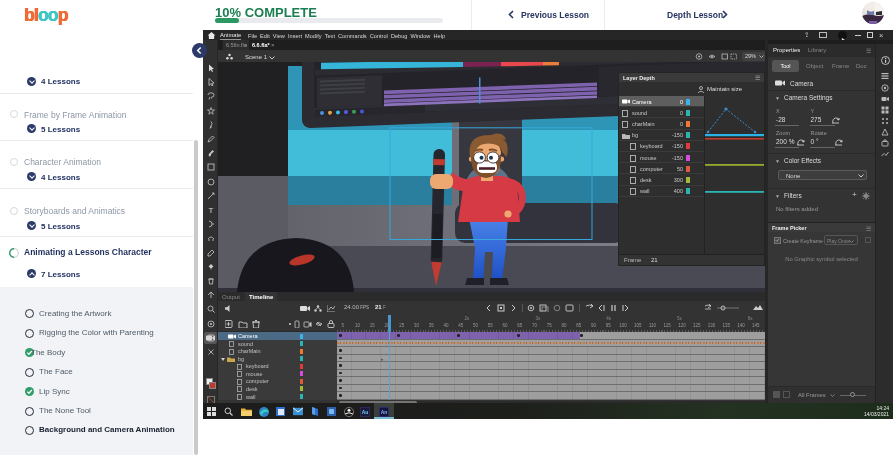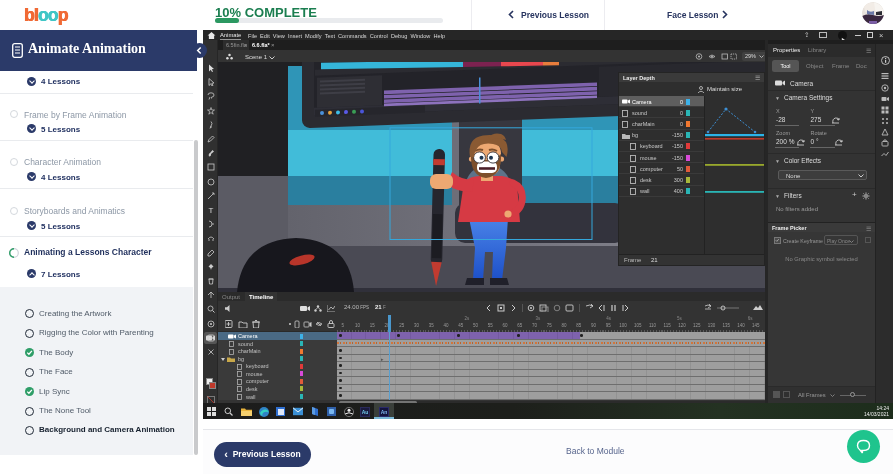--- a/index.html
+++ b/index.html
@@ -17,21 +17,21 @@
     <div class="abs" style="left:215px;top:5px;font-size:13px;font-weight:bold;color:#1b7e50;">10% COMPLETE</div>
     <div class="abs" style="left:215px;top:18px;width:228px;height:5px;background:#e9ebee;border-radius:3px;">
       <div class="abs" style="left:0;top:0;width:24px;height:5px;background:#2b9861;border-radius:3px;"></div>
     </div>
     <div class="abs" style="left:471px;top:0;width:1px;height:30px;background:#ececf0;"></div>
     <div class="abs" style="left:604px;top:0;width:1px;height:30px;background:#ececf0;"></div>
     <svg class="abs" style="left:508px;top:10px;" width="6" height="9" viewBox="0 0 6 9">
         <path d="M5 1 L 1.5 4.5 L 5 8" fill="none" stroke="#27345f" stroke-width="1.6"></path>
       </svg>
       <div class="abs" style="left:521px;top:10px;font-size:8.5px;font-weight:bold;color:#27345f;">Previous Lesson</div>
-    <div class="abs" style="left:667px;top:10px;font-size:8.5px;font-weight:bold;color:#27345f;">Face Lesson</div>
+    <div class="abs" style="left:667px;top:10px;font-size:8.5px;font-weight:bold;color:#27345f;">Depth Lesson</div>
       <svg class="abs" style="left:722px;top:10px;" width="6" height="9" viewBox="0 0 6 9">
         <path d="M1 1 L 4.5 4.5 L 1 8" fill="none" stroke="#27345f" stroke-width="1.6"></path>
       </svg>
     <svg class="abs" style="left:862px;top:2px;" width="22" height="22" viewBox="0 0 22 22">
       <defs>
           <clipPath id="avc">
             <circle cx="11" cy="11" r="11"></circle>
           </clipPath>
         </defs>
       <g clip-path="url(#avc)">
@@ -41,29 +41,20 @@
         <path d="M12 0.5 Q 20 1.5 22 10 L 22 13 L 14 13 L 12 0.5 Z" fill="#f7f4f0"></path>
         <path d="M5 8 Q 8 11 12 9 L 12 13 L 5 12 Z" fill="#6b79a8"></path>
         <path d="M7 19 L 15 19 L 15 22 L 7 22 Z" fill="#7b5ea7"></path>
         <path d="M14 10 L 20 9 L 20 13 L 14 13 Z" fill="#2c2c34"></path>
       </g>
     </svg>
   </div>
 
   <div class="abs" style="left:0;top:30px;width:203px;height:444px;background:#fff;">
 
-    <div class="abs" style="left:0;top:0;width:197px;height:41px;background:#2b3a69;">
-      <svg class="abs" style="left:12px;top:13px;" width="11" height="15" viewBox="0 0 11 15">
-        <rect x="0.7" y="0.7" width="9.6" height="13.6" rx="2" fill="none" stroke="#fff" stroke-width="1.3"></rect>
-        <line x1="3" y1="4" x2="8" y2="4" stroke="#fff" stroke-width="1"></line>
-        <line x1="3" y1="7" x2="8" y2="7" stroke="#fff" stroke-width="1"></line>
-        <line x1="3" y1="10" x2="8" y2="10" stroke="#fff" stroke-width="1"></line>
-      </svg>
-      <div class="abs" style="left:28px;top:11px;font-family:'Liberation Serif',serif;font-weight:bold;font-size:14px;color:#fff;">Animate Animation</div>
-    </div>
 
     <div class="abs nchip" style="left:27px;top:46.5px;"></div>
     <div class="abs lessons-t" style="left:41px;top:47px;">4 Lessons</div>
     <div class="abs sep" style="top:62.5px;"></div>
 
     <div class="abs gcirc" style="left:10px;top:79.5px;"></div>
     <div class="abs mod-t" style="left:24px;top:80px;">Frame by Frame Animation</div>
     <div class="abs nchip" style="left:27px;top:94px;"></div>
     <div class="abs lessons-t" style="left:41px;top:94.5px;">5 Lessons</div>
     <div class="abs sep" style="top:110px;"></div>
@@ -91,21 +82,21 @@
     <div class="abs" style="left:0;top:257px;width:193px;height:168px;background:#f1f3f6;">
       <div class="abs scirc" style="left:25px;top:22px;"></div>
       <div class="abs sub-t" style="left:39px;top:21.5px;">Creating the Artwork</div>
       <div class="abs scirc" style="left:25px;top:41.5px;"></div>
       <div class="abs sub-t" style="left:39px;top:41px;">Rigging the Color with Parenting</div>
       <div class="abs donec" style="left:25px;top:61px;">
           <svg style="display:block" width="9" height="9" viewBox="0 0 9 9">
             <path d="M2.2 4.6 L 3.9 6.2 L 6.9 2.9" fill="none" stroke="#fff" stroke-width="1.3"></path>
           </svg>
         </div>
-      <div class="abs sub-t" style="left:39px;top:60.5px;text-align:right;">The Body</div>
+      <div class="abs sub-t" style="left:31px;top:60.5px;text-align:right;">The Body</div>
       <div class="abs scirc" style="left:25px;top:80.5px;"></div>
       <div class="abs sub-t" style="left:39px;top:80px;">The Face</div>
       <div class="abs donec" style="left:25px;top:100px;">
           <svg style="display:block" width="9" height="9" viewBox="0 0 9 9">
             <path d="M2.2 4.6 L 3.9 6.2 L 6.9 2.9" fill="none" stroke="#fff" stroke-width="1.3"></path>
           </svg>
         </div>
       <div class="abs sub-t" style="left:39px;top:99.5px;">Lip Sync</div>
       <div class="abs scirc" style="left:25px;top:119.5px;"></div>
       <div class="abs sub-t" style="left:39px;top:119px;">The None Tool</div>
@@ -871,29 +862,20 @@
         </svg>
       <div class="abs" style="left:157px;top:3.5px;width:10px;height:10px;background:#1a1a3e;border:1px solid #2a2a5a;color:#6fc7e8;font-size:5px;font-weight:bold;text-align:center;line-height:9px;">Au</div>
       <div class="abs" style="left:171px;top:0;width:20px;height:16px;background:#3a3f3a;border-bottom:2px solid #7ab8d8;"></div>
       <div class="abs" style="left:176px;top:3.5px;width:10px;height:10px;background:#14143e;border:1px solid #2a2a6a;color:#7fb7ef;font-size:5px;font-weight:bold;text-align:center;line-height:9px;">An</div>
       <div class="abs" style="left:648px;top:1.5px;width:38px;text-align:right;font-size:5px;color:#eee;">14:24</div>
       <div class="abs" style="left:648px;top:8px;width:38px;text-align:right;font-size:5px;color:#eee;">14/03/2021</div>
     </div>
   </div>
 
   <div class="abs" style="left:203px;top:419px;width:690px;height:10px;background:#fff;"></div>
-  <div class="abs" style="left:203px;top:429px;width:690px;height:45px;background:#fcfcfd;border-top:1px solid #e5e6ea;">
-    <div class="abs" style="left:11px;top:12px;width:97px;height:25px;background:#2b3a69;border-radius:13px;color:#fff;font-size:8.5px;font-weight:bold;text-align:center;line-height:25px;"><span style="font-size:11px;vertical-align:-1px;">‹</span> &nbsp;Previous Lesson</div>
-    <div class="abs" style="left:363px;top:16px;font-size:8.5px;color:#56648c;">Back to Module</div>
-    <div class="abs" style="left:644px;top:0px;width:33px;height:33px;border-radius:50%;background:#1fc48d;">
-      <svg width="33" height="33" viewBox="0 0 33 33">
-          <path d="M10.5 15.5 Q 10.5 10.5 16.5 10.5 Q 22.5 10.5 22.5 15.5 Q 22.5 20.5 16.5 20.5 L 15 20.5 L 15.5 23 L 13 20 Q 10.5 18.5 10.5 15.5 Z" fill="none" stroke="#fff" stroke-width="1.4"></path>
-        </svg>
-    </div>
-  </div>
 
 </div>
 
 <style>
   .sep { left:0; width:193px; height:1px; background:#e9ebee; }
   .nchip { width:9px; height:9px; border-radius:50%; background:#2b3a69; }
   .nchip::after { content:""; position:absolute; left:2.5px; top:2px; width:3px; height:3px; border-right:1.4px solid #fff; border-bottom:1.4px solid #fff; transform:rotate(45deg); }
   .nchip.up::after { top:3.5px; transform:rotate(225deg); }
   .lessons-t { font-size:8px; font-weight:bold; color:#203060; }
   .mod-t { font-size:8.5px; color:#8d98a6; }

